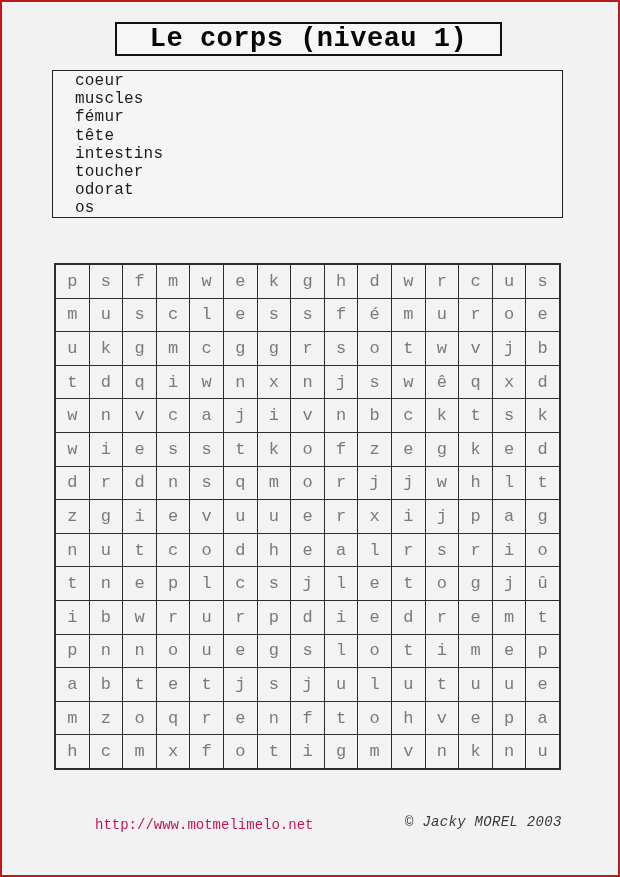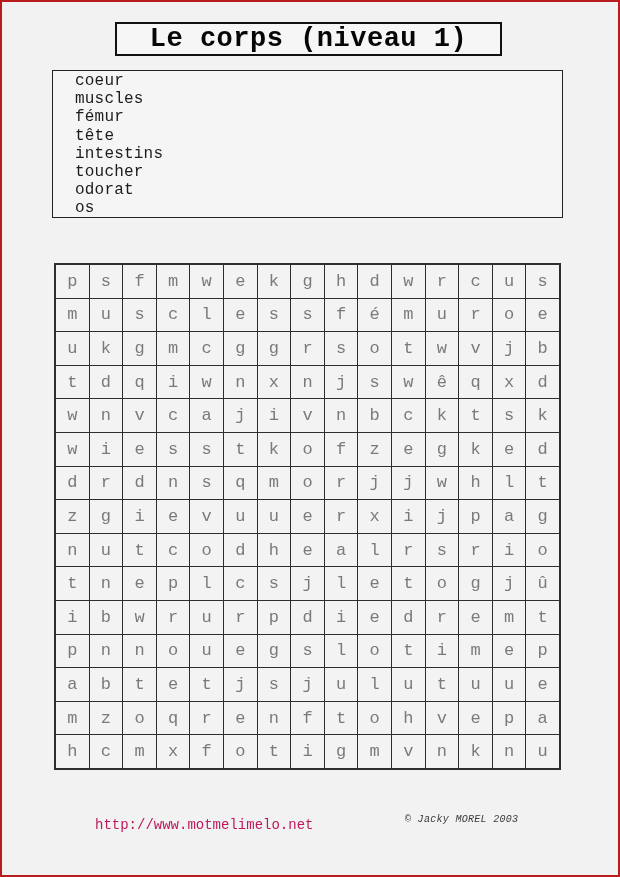--- a/index.html
+++ b/index.html
@@ -70,21 +70,21 @@
   .footer-url {
     position: absolute;
     left: 55px; top: 815px;
     font-size: 14px;
     color: #be185d;
     margin-left: 38px;
   }
   .footer-copy {
     position: absolute;
     left: 403px; top: 812px;
-    font-size: 10px;
+    font-size: 14px;
     font-style: italic;
     color: #3a3a3a;
     letter-spacing: 0.3px;
   }
 </style>
 </head>
 <body>
 
 <div class="page">
 

